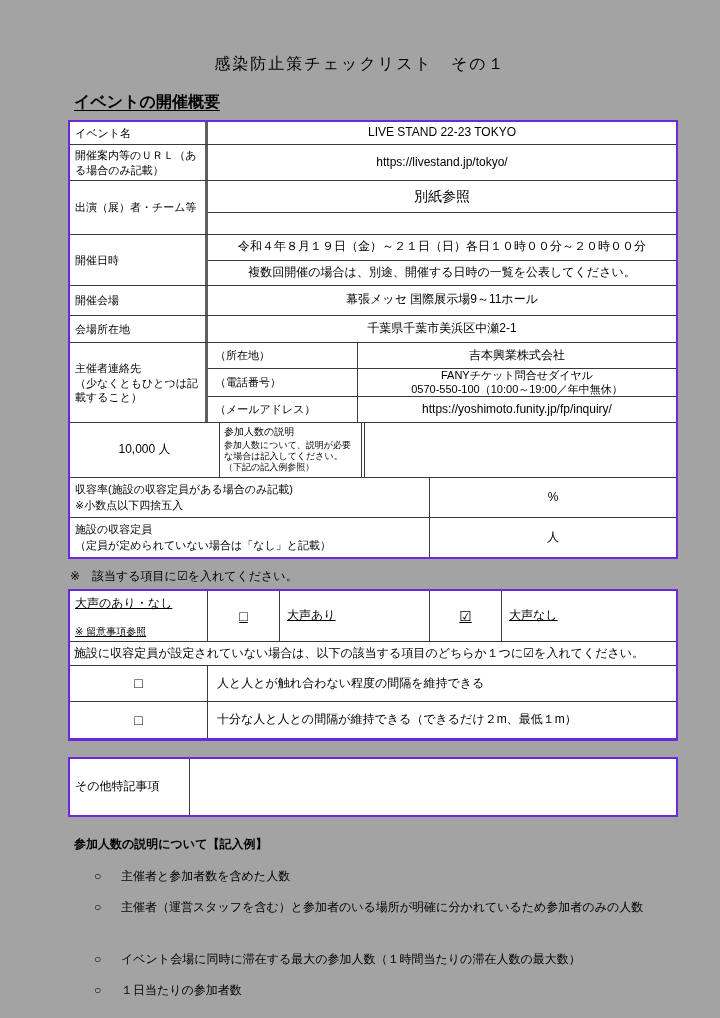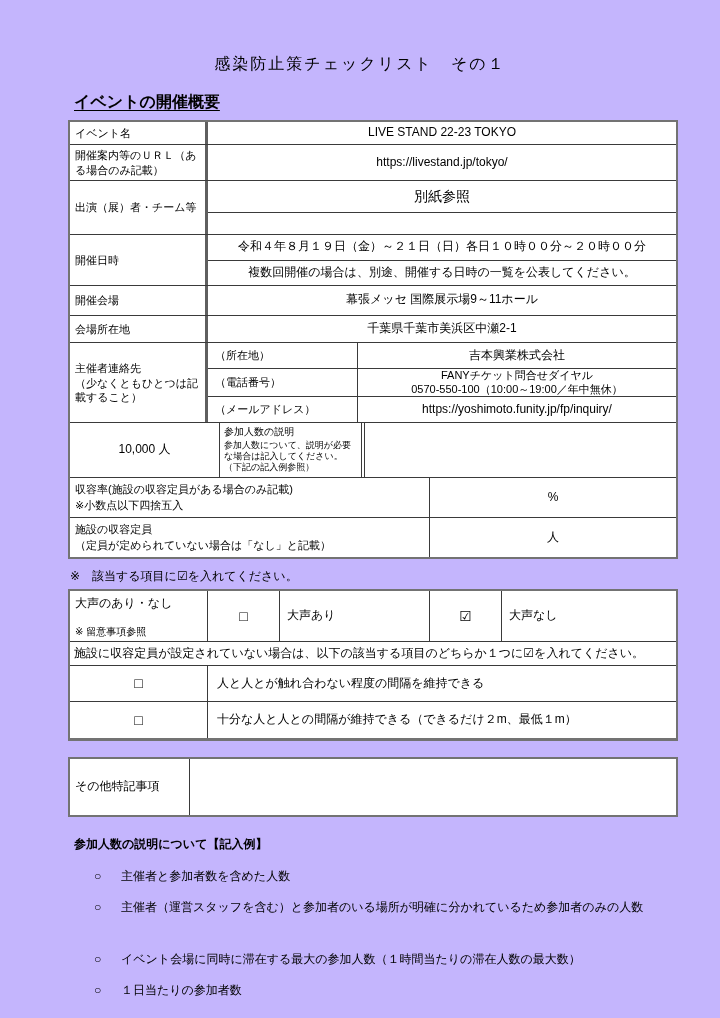--- a/index.html
+++ b/index.html
@@ -1,22 +1,22 @@
 <!DOCTYPE html>
 <html><head>
 <meta charset="utf-8">
 <style>
   html,body{margin:0;padding:0;background:#ffffff;}
   body{width:720px;height:1018px;font-family:"Liberation Sans","DejaVu Sans",sans-serif;color:#000;}
-  .sheet{position:relative;width:720px;height:1018px;overflow:hidden;background:#c4b5fd;}
+  .sheet{position:relative;width:720px;height:1018px;overflow:hidden;background:#a3a3a3;}
 
   .doc-title{padding-top:54px;text-align:center;font-size:16px;letter-spacing:2px;}
   .section-heading{margin:17px 0 7px 74px;font-size:16px;font-weight:bold;text-decoration:underline;text-underline-offset:3px;}
 
-  .tbl{margin-left:68px;width:610px;box-sizing:border-box;border:2px solid #737373;background:#fff;}
+  .tbl{margin-left:68px;width:610px;box-sizing:border-box;border:2px solid #6d28d9;background:#fff;}
   .row{display:flex;border-top:1px solid #3a3a3a;box-sizing:border-box;}
   .row:first-child{border-top:none;}
   .cell{box-sizing:border-box;}
   .lab{width:138px;padding:3px 2px 2px 5px;font-size:11px;line-height:1.35;border-right:3px solid #5f5f5f;white-space:pre-line;display:flex;flex-direction:column;justify-content:center;}
   .lab.top{justify-content:flex-start;}
   .val{flex:1;display:flex;align-items:center;justify-content:center;font-size:12px;text-align:center;white-space:pre-line;line-height:1.3;}
   .mono{font-family:Liberation Sans, sans-serif;font-size:12px;}
   .subcol{flex:1;display:flex;flex-direction:column;}
   .subrow{display:flex;border-top:1px solid #3a3a3a;box-sizing:border-box;flex:1;}
   .subrow:first-child{border-top:none;}
@@ -38,21 +38,21 @@
 
   .check-note{margin:9px 0 4px 70px;font-size:12px;}
 
   .t2 .lab2{width:138px;border-right:1px solid #3a3a3a;padding:4px 2px 2px 5px;display:flex;flex-direction:column;justify-content:center;}
   .t2 .lab2 .main{font-size:12px;}
   .t2 .lab2 .note{font-size:10px;margin-top:13px;}
   .cb-cell{width:72px;display:flex;align-items:center;justify-content:center;border-right:1px solid #3a3a3a;box-sizing:border-box;font-size:14px;}
   .opt-text{display:flex;align-items:center;padding-left:7px;font-size:12px;box-sizing:border-box;}
   .w150{width:150px;border-right:1px solid #3a3a3a;}
   .grow{flex:1;text-align:right;}
-  .h44{min-height:44px;} .h24{min-height:24px;} .h36{min-height:36px;} .h37{min-height:37px;}
+  .h44{min-height:44px;text-decoration:underline;} .h24{min-height:24px;} .h36{min-height:36px;} .h37{min-height:37px;}
   .fullnote{flex:1;display:flex;align-items:center;padding:2px 3px 2px 4px;font-size:12px;}
   .cb-wide{width:138px;display:flex;align-items:center;justify-content:center;border-right:1px solid #3a3a3a;box-sizing:border-box;font-size:14px;}
   .opt-wide{flex:1;display:flex;align-items:center;padding-left:9px;font-size:12px;}
   .t2{border-bottom-width:3px;}
 
   .t3{margin-top:16px;}
   .t3 .lab3{width:120px;border-right:1px solid #3a3a3a;display:flex;align-items:center;padding-left:5px;font-size:12px;box-sizing:border-box;}
   .t3 .row{min-height:56px;}
   .t3 .empty{flex:1;}
 

